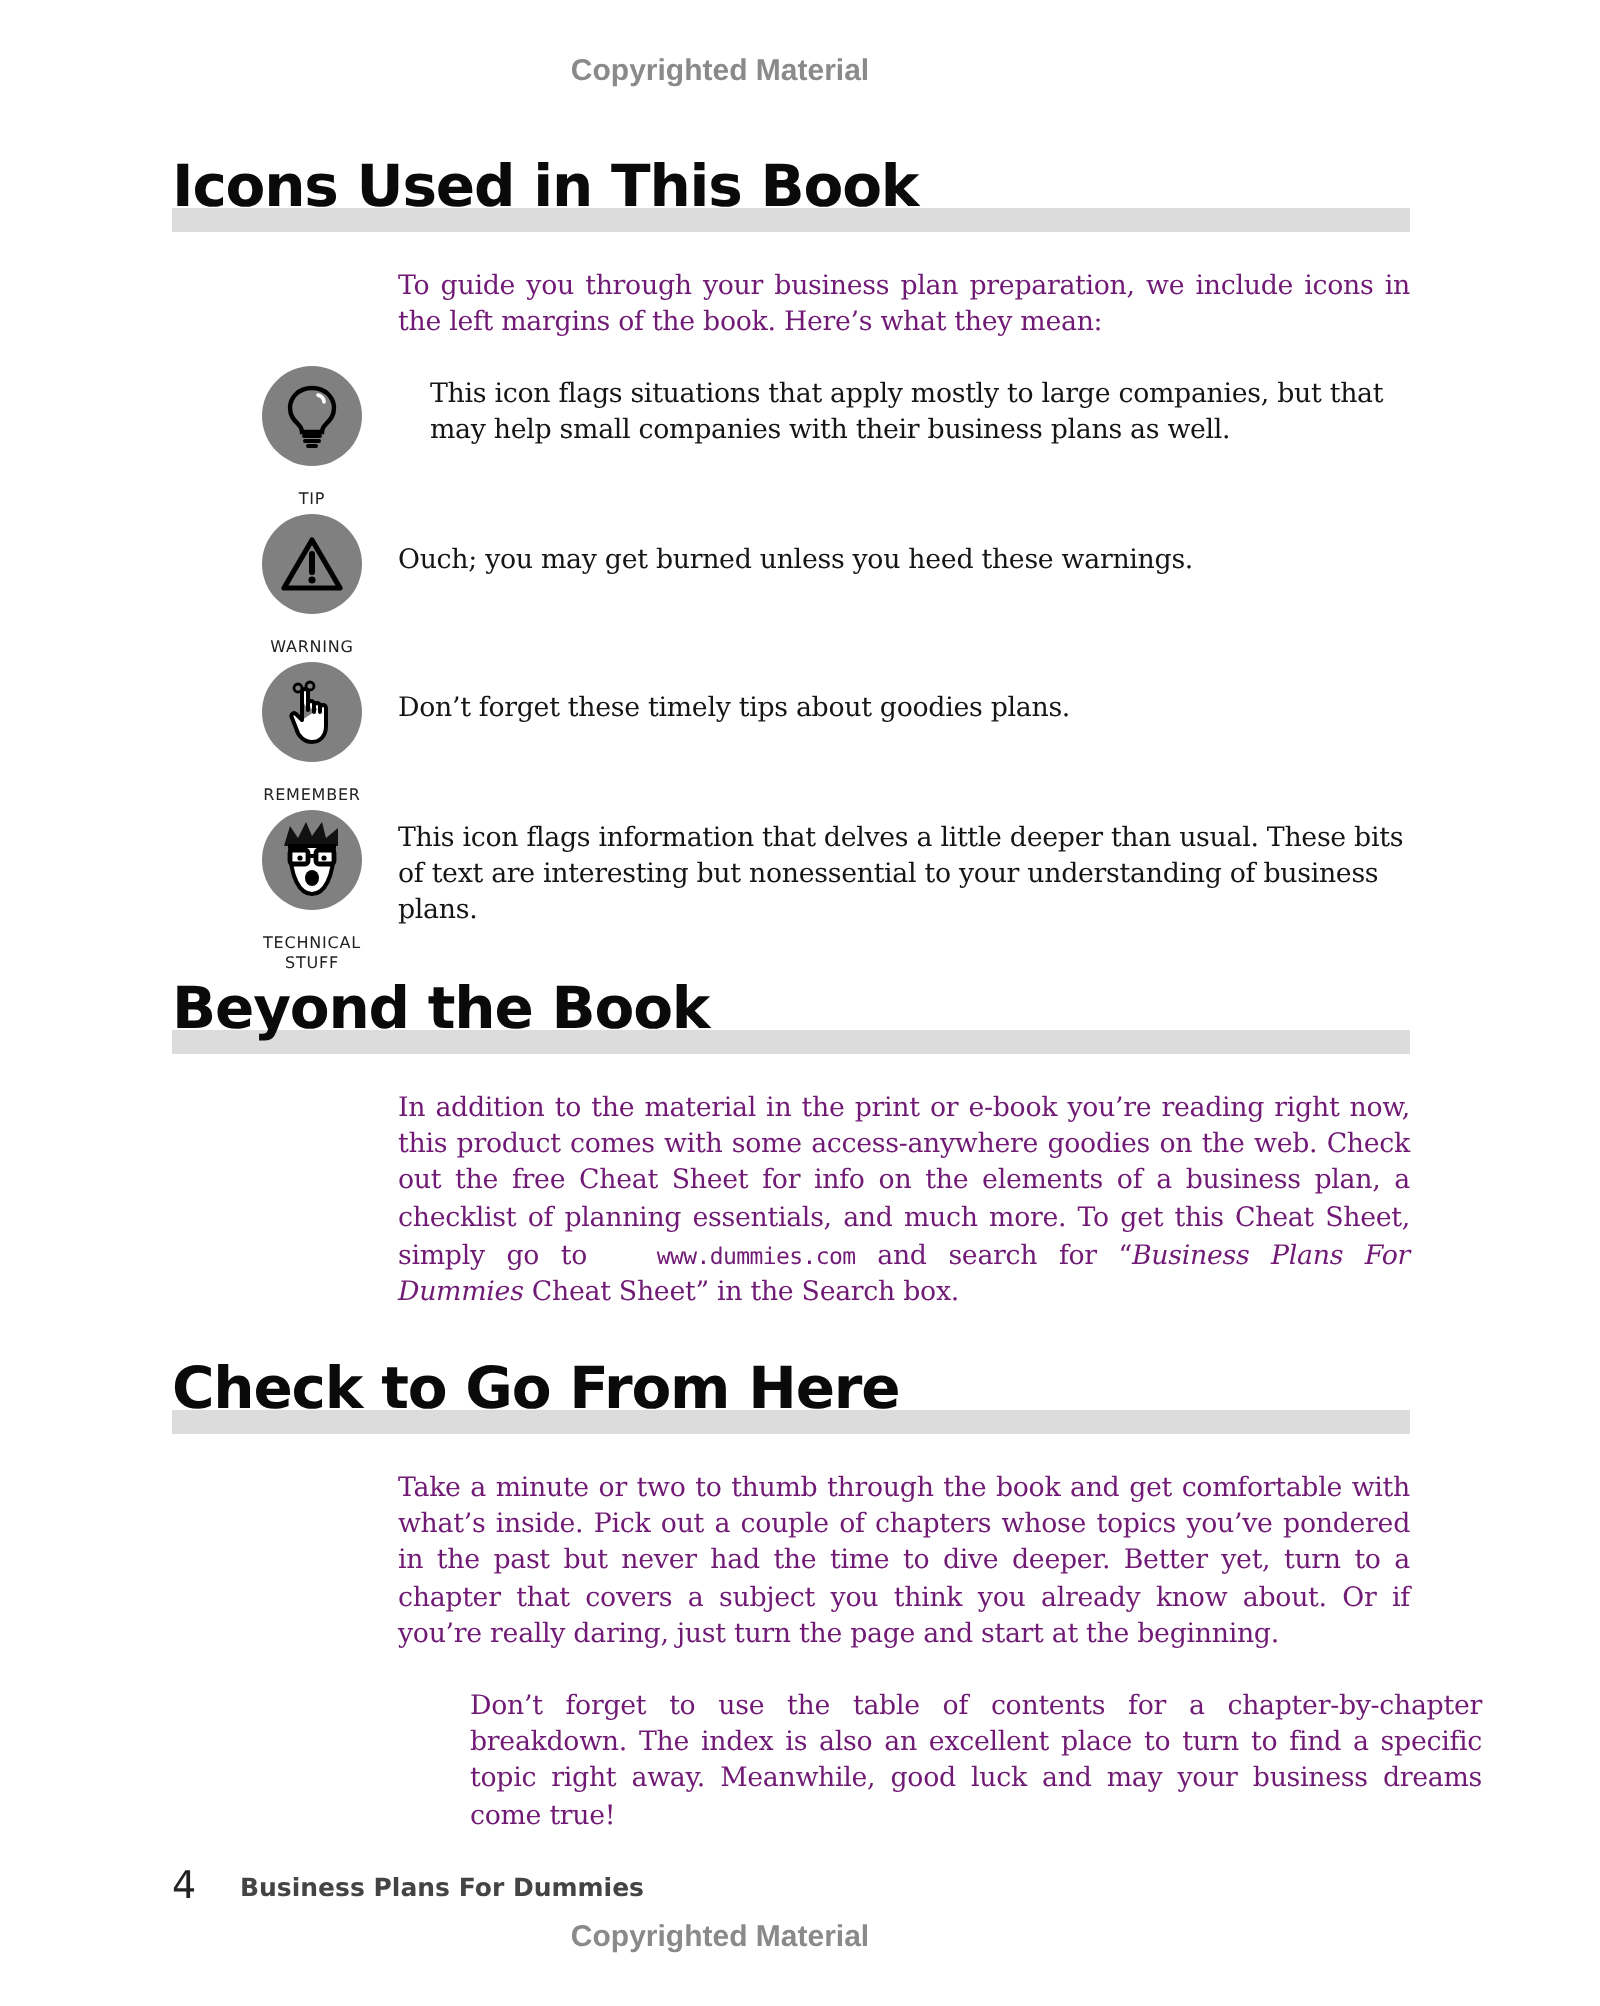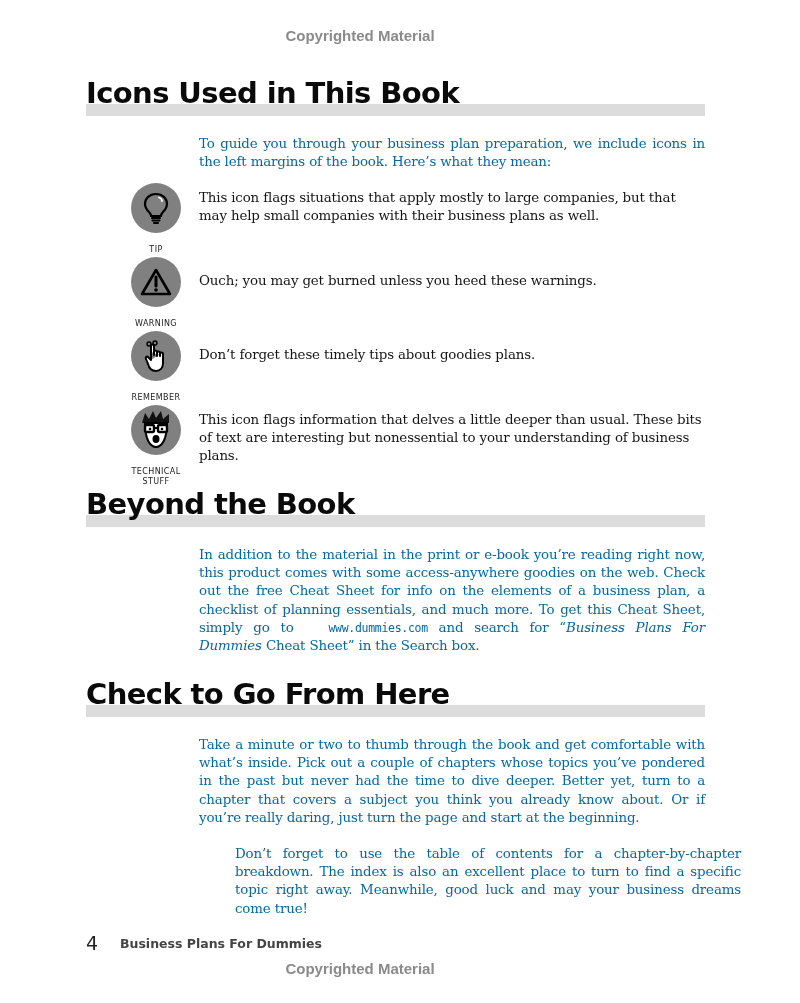--- a/index.html
+++ b/index.html
@@ -8,21 +8,21 @@
       font-family: "Liberation Sans", sans-serif; font-weight: bold; font-size: 15px; color: #8a8a8a; }
     .copyright.top { top: 27px; }
     .copyright.bottom { top: 960px; }
 
     .heading { position: absolute; left: 86px; width: 619px; }
     .heading .bar { position: absolute; left: 0; right: 0; height: 12px; background: #dcdcdc; }
     .heading .htext { position: relative; font-family: "DejaVu Sans", sans-serif; font-weight: bold;
       font-size: 29px; letter-spacing: -0.6px; color: #0a0a0a; white-space: nowrap; line-height: 34px; }
 
     .para { position: absolute; left: 199px; width: 506px;
-      font-family: "DejaVu Serif", serif; font-size: 13.4px; line-height: 18.2px; color: #0369a1;
+      font-family: "DejaVu Serif", serif; font-size: 13.4px; line-height: 18.2px; color: #701a75;
       text-align: justify; letter-spacing: -0.15px; }
     .para .mono { font-family: "DejaVu Sans Mono", monospace; font-size: 11.5px; letter-spacing: -0.3px; padding-left: 24px; }
     .para i { font-style: italic; }
 
     .icon-row { position: absolute; left: 120px; width: 600px; }
     .icon-wrap { position: absolute; left: 10px; width: 52px; text-align: center; }
     .icon-circle { width: 50px; height: 50px; border-radius: 50%; background: #808080; margin: 0 auto;
       display: flex; align-items: center; justify-content: center; }
     .icon-label { font-family: "DejaVu Sans", sans-serif; font-weight: normal; font-size: 8px;
       letter-spacing: 0.4px; color: #222; margin-top: 12px; line-height: 9.5px; margin-left: -10px; margin-right: -10px; }
@@ -50,21 +50,21 @@
   <div class="icon-wrap">
     <div class="icon-circle">
       <svg width="30" height="34" viewBox="0 0 30 34">
         <path d="M15 3 C8 3 4 8 4 13 C4 17 6 19 8 21 C9 22 10 24 10 25 L20 25 C20 24 21 22 22 21 C24 19 26 17 26 13 C26 8 22 3 15 3 Z" fill="#808080" stroke="#000" stroke-width="2.2"></path>
         <path d="M11 27 L19 27 M11.5 29.5 L18.5 29.5 M13 32 L17 32" stroke="#000" stroke-width="2" stroke-linecap="round"></path>
         <path d="M21 10 C21 8 19.5 7 18 6.5" stroke="#fff" stroke-width="1.8" fill="none" stroke-linecap="round"></path>
       </svg>
     </div>
     <div class="icon-label">TIP</div>
   </div>
-  <div class="icon-text" style="top:6px;">This icon flags situations that apply mostly to large companies, but that may help small companies with their business plans as well.</div>
+  <div class="icon-text" style="top:6px;margin-left:16px;">This icon flags situations that apply mostly to large companies, but that may help small companies with their business plans as well.</div>
 </div>
 
 <div class="icon-row" style="top:257px;">
   <div class="icon-wrap">
     <div class="icon-circle">
       <svg width="34" height="30" viewBox="0 0 34 30">
         <path d="M17 3 L31 27 L3 27 Z" fill="#808080" stroke="#000" stroke-width="2.6" stroke-linejoin="round"></path>
         <path d="M17 10 L17 19" stroke="#000" stroke-width="3" stroke-linecap="round"></path>
         <circle cx="17" cy="23" r="1.8" fill="#000"></circle>
       </svg>

